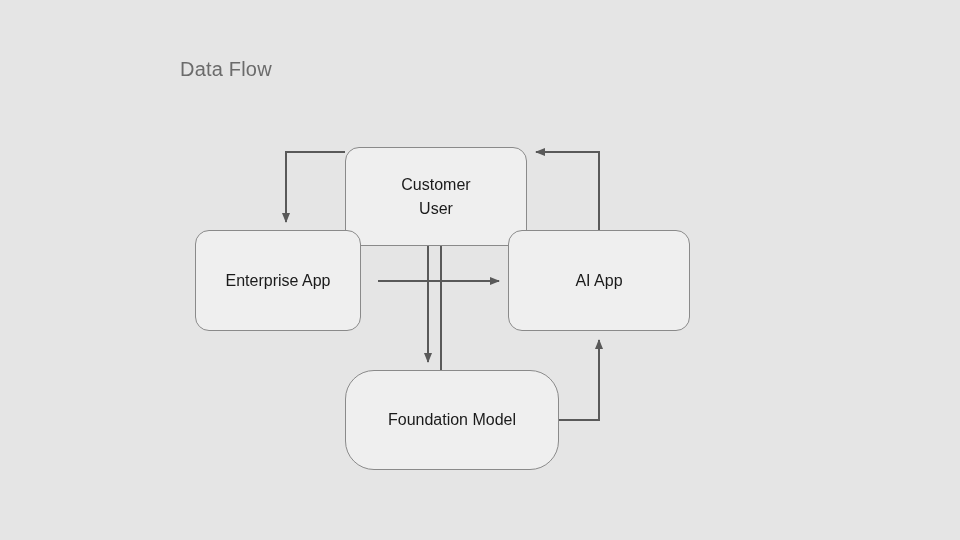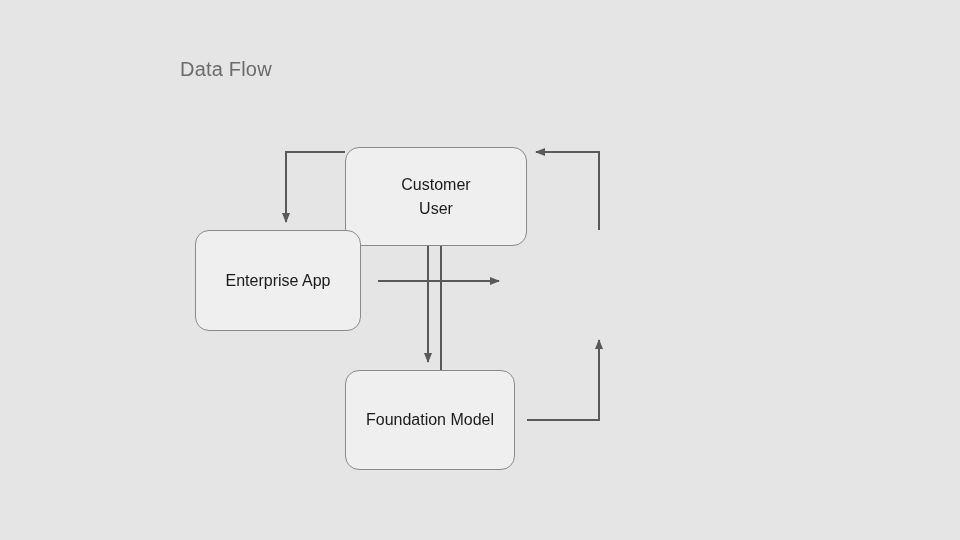--- a/index.html
+++ b/index.html
@@ -43,21 +43,21 @@
     text-align: center;
     color: #1a1a1a;
     font-size: 16px;
     line-height: 1.45;
     z-index: 2;
   }
   .node .label { white-space: pre-line; }
   #node-customer  { left: 345px; top: 103px; width: 182px; height: 99px; margin-top: 44px; }
   #node-enterprise{ left: 195px; top: 230px; width: 166px; height: 101px; }
   #node-aiapp     { left: 508px; top: 230px; width: 182px; height: 101px; }
-  #node-foundation{ left: 345px; top: 370px; width: 170px; height: 100px; }
+  #node-foundation{ left: 345px; top: 370px; width: 214px; height: 100px; border-radius: 29px; }
 </style>
 </head>
 <body>
 
 <div id="canvas">
 
   <div id="title">Data Flow</div>
 
   <svg class="edges" viewBox="0 0 960 540" xmlns="http://www.w3.org/2000/svg">
     <defs>
@@ -84,18 +84,21 @@
 
   <div class="node" id="node-customer">
     <span class="label">Customer
 User</span>
   </div>
 
   <div class="node" id="node-enterprise">
     <span class="label">Enterprise App</span>
   </div>
 
+  <div class="node" id="node-aiapp">
+    <span class="label">AI App</span>
+  </div>
 
   <div class="node" id="node-foundation">
     <span class="label">Foundation Model</span>
   </div>
 
 </div>
 
 </body></html>

